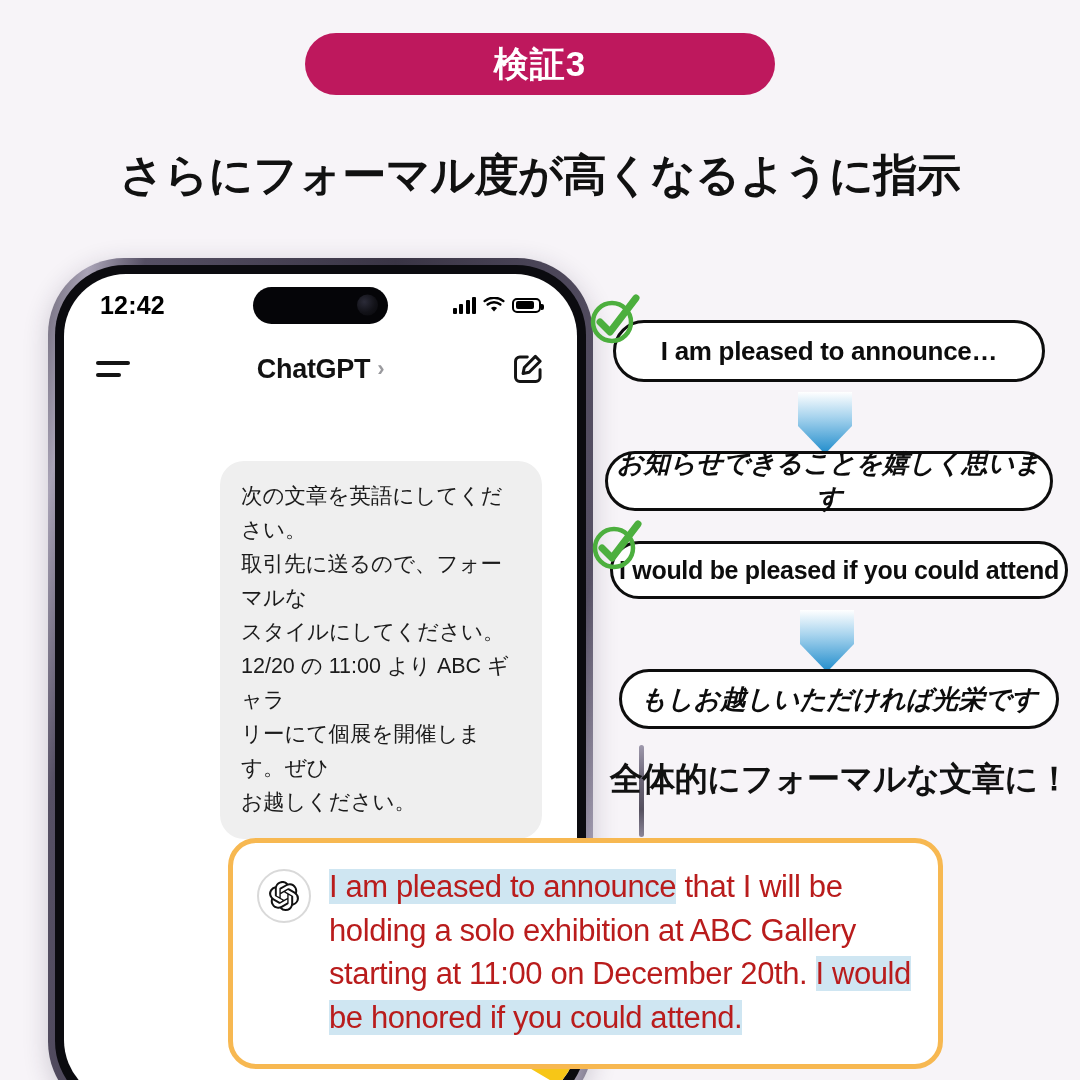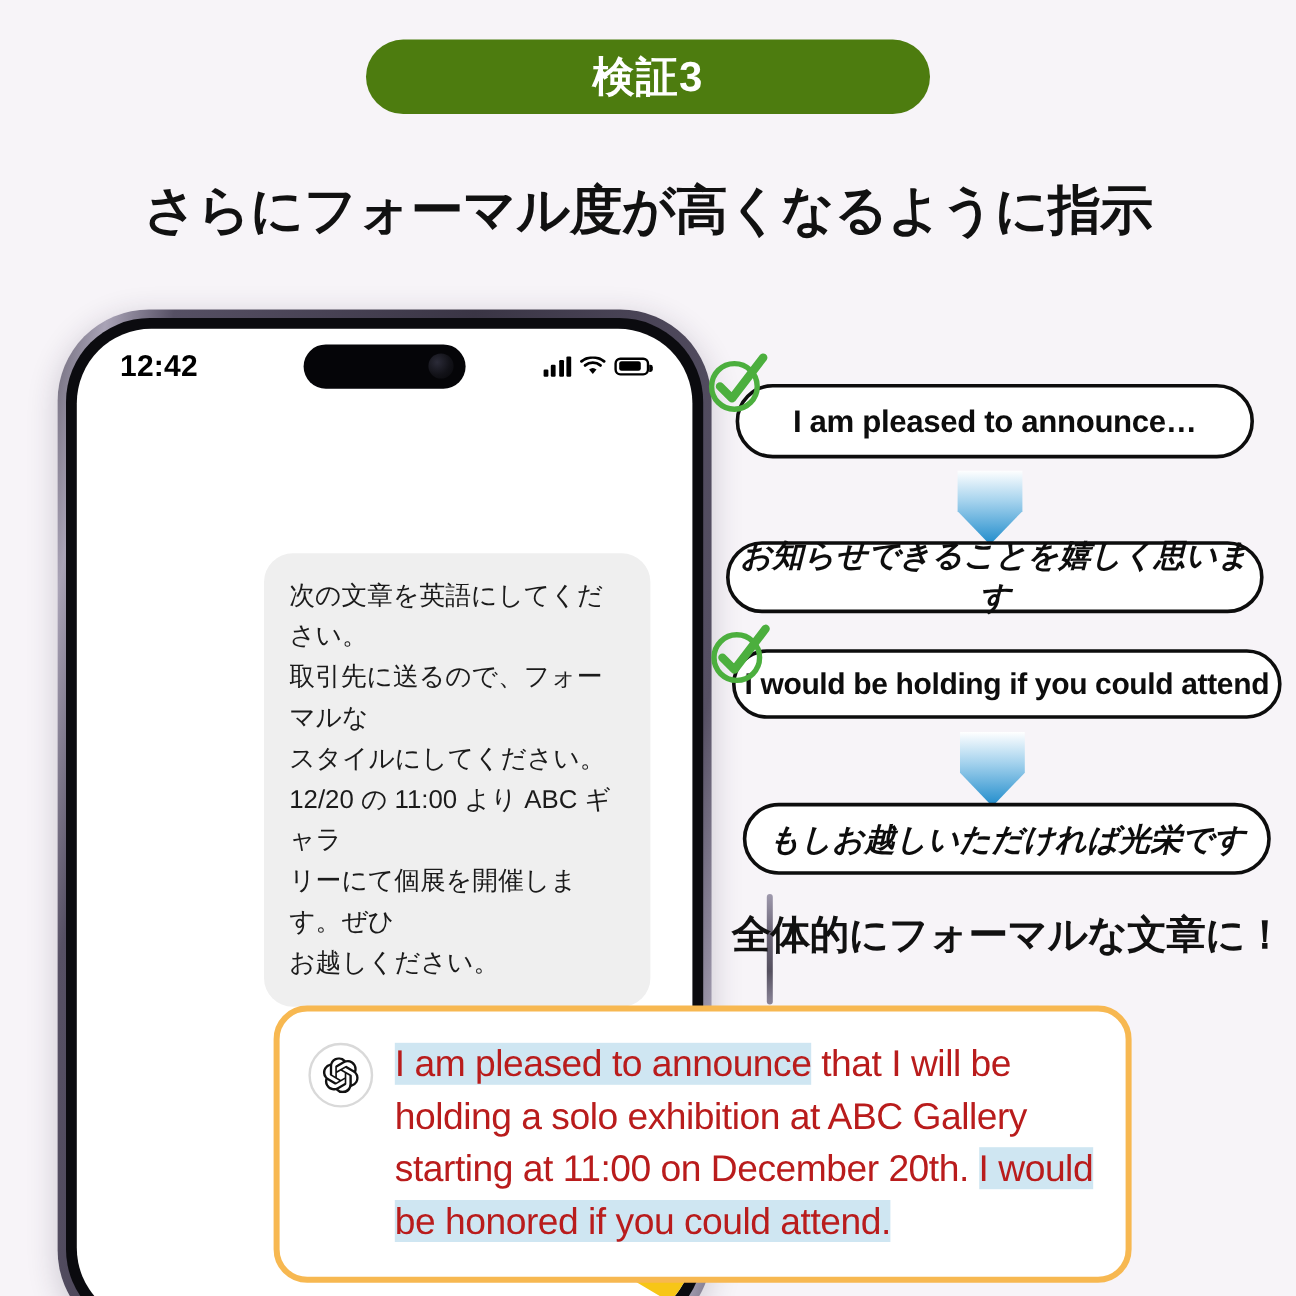--- a/index.html
+++ b/index.html
@@ -12,21 +12,21 @@
     overflow: hidden;
     position: relative;
   }
   .stage { position: absolute; inset: 0; }
 
   
   .badge {
     position: absolute;
     left: 305px; top: 33px;
     width: 470px; height: 62px;
-    background: #4d7c0f;
+    background: #be185d;
     border-radius: 34px;
     display: flex; align-items: center; justify-content: center;
     color: #FFFFFF;
     font-size: 35px; font-weight: 700;
     letter-spacing: 1px;
   }
 
   
   .headline {
     position: absolute;
@@ -275,20 +275,36 @@
               <path d="M11 14.6 L7.9 10.9 a4.9 4.9 0 0 1 6.2 0 Z" fill="#000"></path>
               <path d="M4.6 7.5 a10 10 0 0 1 12.8 0" stroke="#000" stroke-width="2.4" fill="none" stroke-linecap="round"></path>
               <path d="M1.6 4.1 a14.8 14.8 0 0 1 18.8 0" stroke="#000" stroke-width="2.4" fill="none" stroke-linecap="round"></path>
             </svg>
             <div class="batt">
                 <span></span>
               </div>
           </div>
         </div>
 
+        <div class="navbar">
+          <div class="ham">
+              <i></i>
+              <i></i>
+            </div>
+          <div class="nav-title">
+            <span>ChatGPT</span>
+            <span class="nav-chev">›</span>
+          </div>
+          <div class="compose">
+            <svg width="34" height="34" viewBox="0 0 24 24">
+              <path d="M20.5 12.6 v5.2 a3 3 0 0 1-3 3 H6.2 a3 3 0 0 1-3-3 V6.5 a3 3 0 0 1 3-3 h5.3" stroke="#141414" stroke-width="2.1" fill="none" stroke-linecap="round"></path>
+              <path d="M17.2 3.1 l3.4 3.4 -7.8 7.8 -4.3 0.9 0.9 -4.3 Z" stroke="#141414" stroke-width="2.1" fill="none" stroke-linejoin="round"></path>
+            </svg>
+          </div>
+        </div>
 
         <div class="user-bubble">次の文章を英語にしてください。
 取引先に送るので、フォーマルな
 スタイルにしてください。
 12/20 の 11:00 より ABC ギャラ
 リーにて個展を開催します。ぜひ
 お越しください。</div>
 
         <div class="yellow-arrow">
           <svg width="230" height="180" viewBox="0 0 230 180">
@@ -342,21 +358,21 @@
       <span>お知らせできることを嬉しく思います</span>
     </div>
 
     <div class="check c2">
       <svg width="56" height="56" viewBox="0 0 56 56">
         <circle cx="26" cy="30" r="19" fill="none" stroke="#4CAF3E" stroke-width="4.5"></circle>
         <path d="M14 30 L24 40 L50 6" fill="none" stroke="#4CAF3E" stroke-width="7" stroke-linecap="round" stroke-linejoin="round"></path>
       </svg>
     </div>
     <div class="pill p3 pill-en">
-      <span>I would be holding if you could attend</span>
+      <span>I would be pleased if you could attend</span>
     </div>
 
     <div class="darrow d2">
       <svg width="70" height="62" viewBox="0 0 70 62">
         <defs>
           <linearGradient id="bg2" x1="0" y1="0" x2="0" y2="1">
             <stop offset="0%" stop-color="#FFFFFF"></stop>
             <stop offset="40%" stop-color="#A8D4EE"></stop>
             <stop offset="100%" stop-color="#1E8BCB"></stop>
           </linearGradient>

